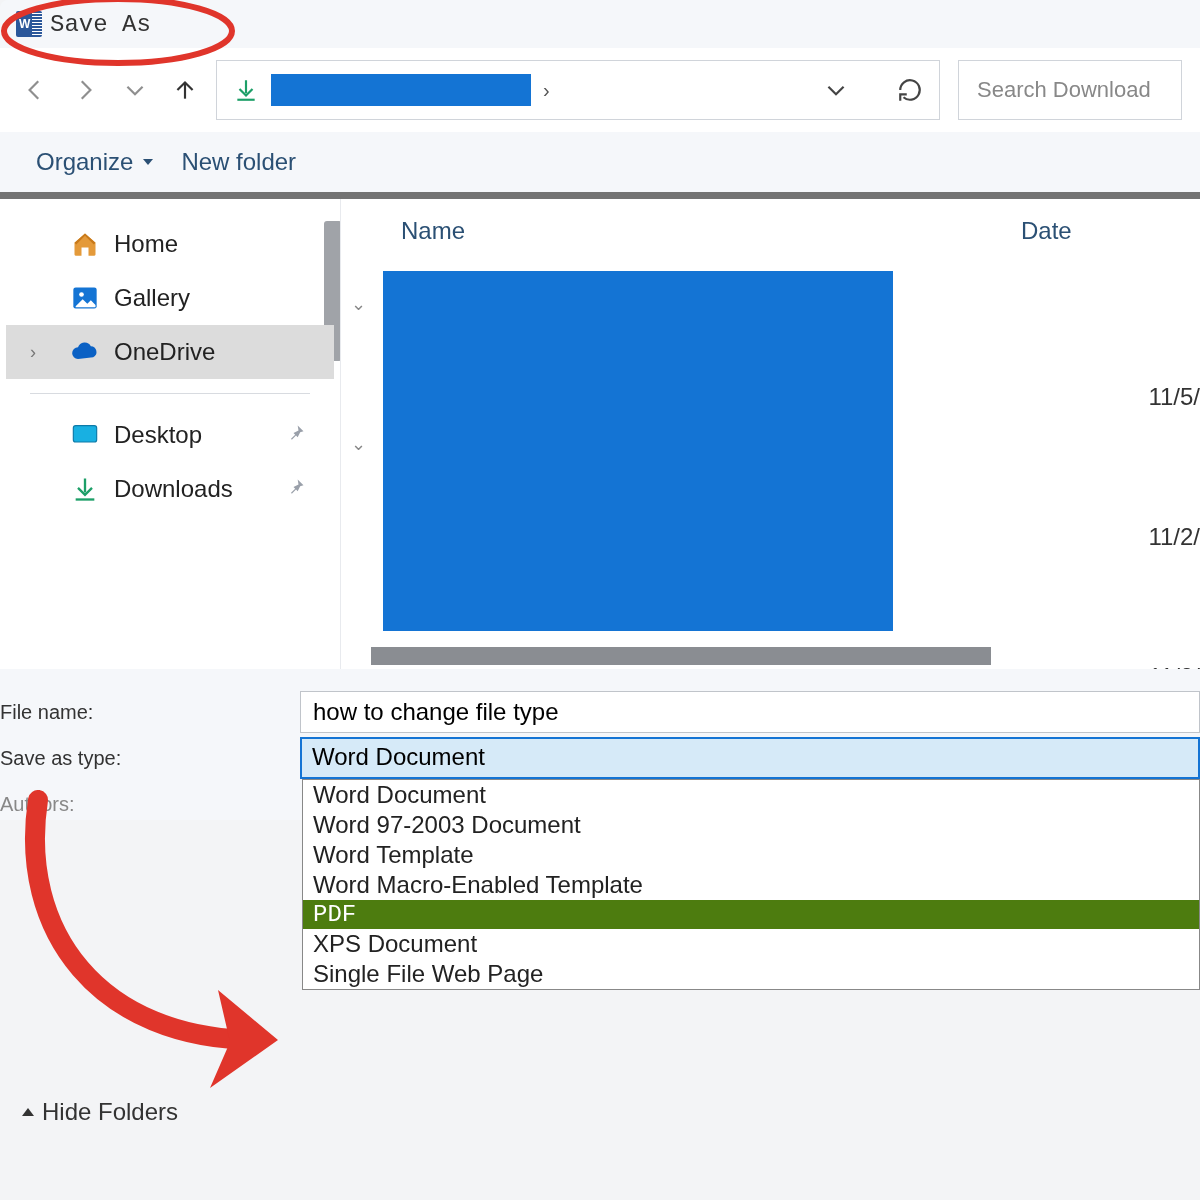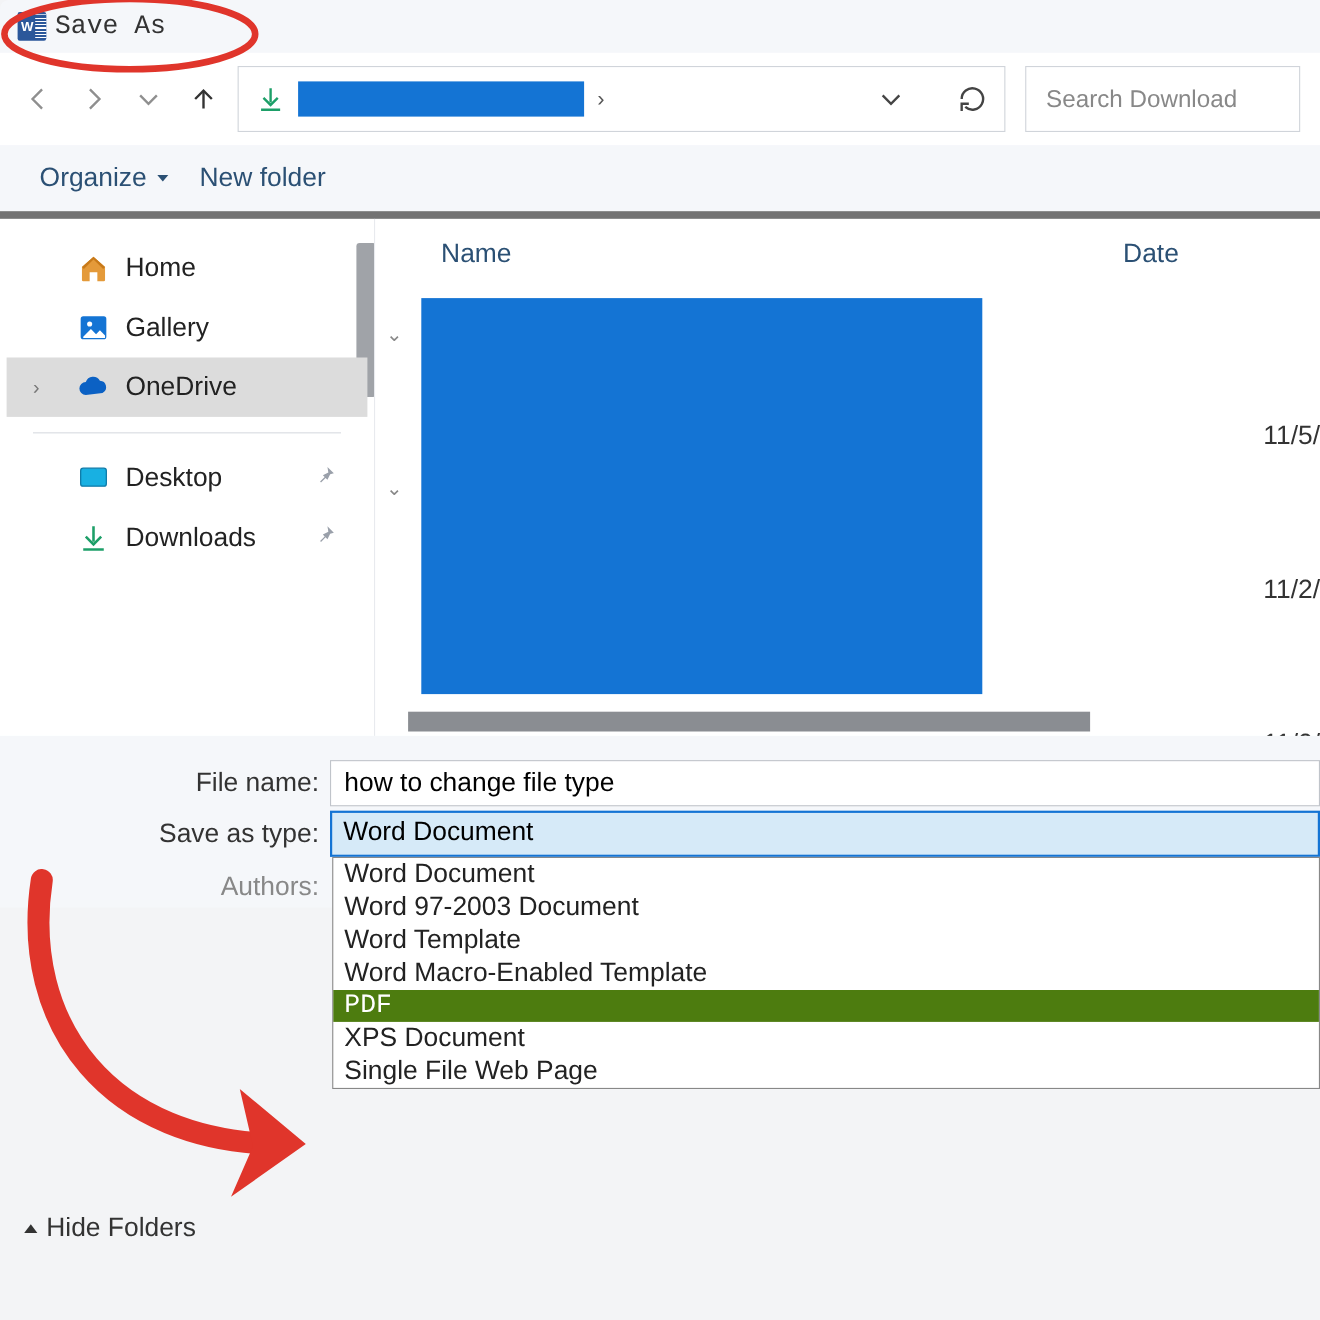--- a/index.html
+++ b/index.html
@@ -80,21 +80,21 @@
   }
   .dl-icon { color: #1d9f68; }
   .dl-icon svg { width:26px; height:26px; display:block;}
   .redact-block { width: 260px; height: 32px; background:#1474d4; }
   .crumb-sep { color: #555; font-size: 20px; }
   .addr-spacer { flex:1; }
   .addr-chevron, .addr-refresh { color:#444; }
   .addr-chevron svg, .addr-refresh svg { width:26px; height:26px; display:block;}
 
   .search-box {
-    width: 250px;
+    width: 224px;
     border: 1px solid #d0d4da;
     height: 60px;
     display:flex;
     align-items:center;
     padding: 0 18px;
     color:#888;
     font-size: 22px;
   }
 
   
@@ -225,23 +225,22 @@
     background:#f5f7fa;
     position:relative;
   }
   .form-row {
     display:flex;
     align-items:center;
     margin-bottom: 4px;
   }
   .form-label {
     width: 300px;
-    text-align:right;
     padding-right: 10px;
-    font-size: 24px;
+    font-size: 20px;
     color:#333;
   }
   .form-label.muted { color:#888; }
   .form-field {
     flex:1;
     font-size: 24px;
   }
   .filename-input {
     width: 100%;
     font-size: 24px;

